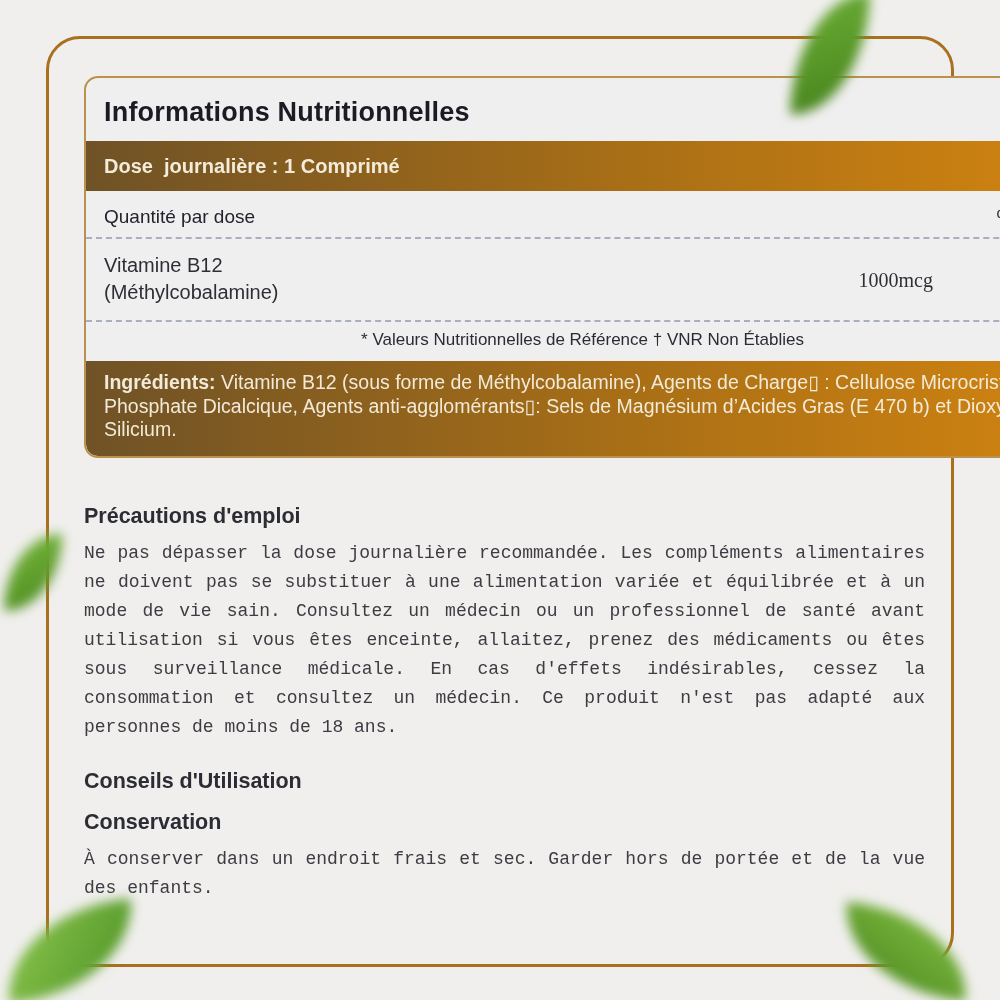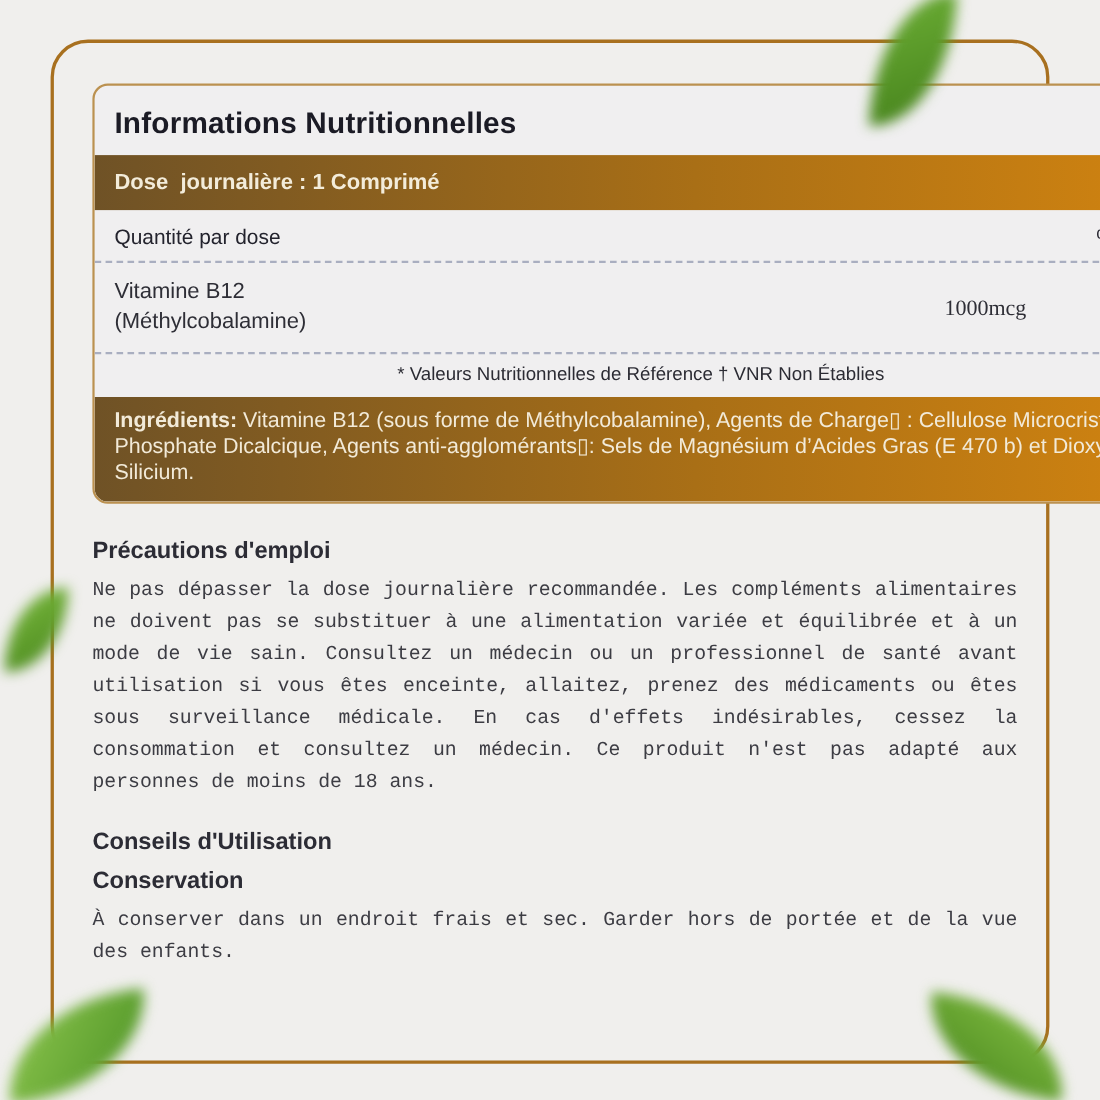--- a/index.html
+++ b/index.html
@@ -87,21 +87,21 @@
   
   .content {
     position: absolute;
     left: 84px; top: 488px;
     width: 841px;
   }
   .section-heading {
     font-size: 21.5px;
     font-weight: bold;
     color: #2c2c35;
-    margin: 0 0 10px 0;
+    margin: 16px 0 10px 0;
   }
   .section-body {
     font-size: 18px;
     line-height: 29px;
     color: #3c3c43;
     text-align: justify;
     margin: 0 0 27px 0;
     font-family: Liberation Mono, monospace;
   }
 

